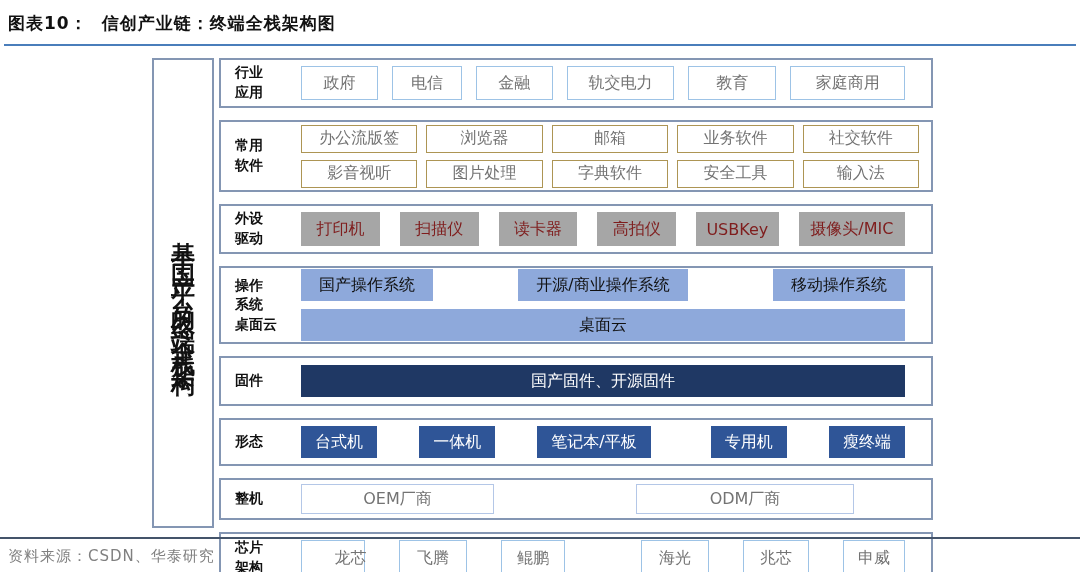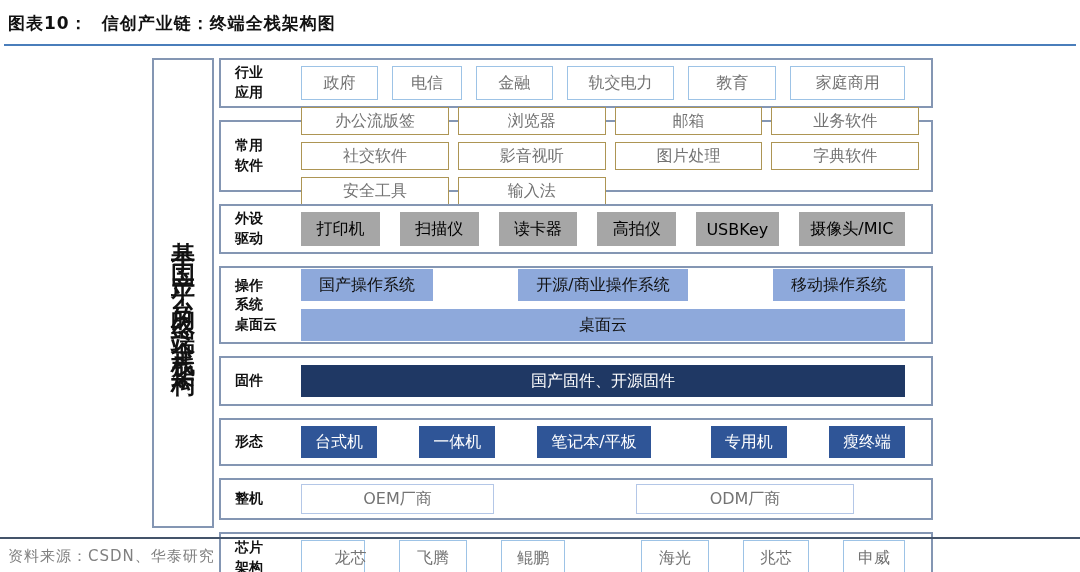--- a/index.html
+++ b/index.html
@@ -39,28 +39,28 @@
 
   
   .outline-blue { border: 1.5px solid var(--lightblue-border); background: #fff;
     height: 34px; }
   .r1 .row-content { gap: 14px; }
   .r1 .box { flex: 1 1 0; }
   .r1 .w09 { flex-grow: 0.9; font-family: Liberation Serif, serif; } .r1 .w14 { flex-grow: 1.4; }
   .r1 .w11 { flex-grow: 1.15; } .r1 .w15 { flex-grow: 1.5; }
 
   
-  .r2 .row-content { display: grid; grid-template-columns: repeat(4, 1fr);
+  .r2 .row-content { display: grid; grid-template-columns: repeat(5, 1fr);
     gap: 7px 9px; width: 100%; }
   .outline-gold { border: 1.5px solid var(--gold-border); background: #fff;
     height: 28px; }
 
   
   .r3 .row-content { gap: 20px; }
-  .gray-fill { background: var(--gray-box); color: #000000; height: 34px; flex: 1 1 0; }
+  .gray-fill { background: var(--gray-box); color: #7f1d1d; height: 34px; flex: 1 1 0; }
   .r3 .w105 { flex-grow: 1.05; } .r3 .w135 { flex-grow: 1.35; }
 
   
   .r4 .row-content { flex-direction: column; gap: 8px; align-items: stretch; }
   .os-top { display: flex; justify-content: space-between; }
   .peri { background: var(--periwinkle); color: #111; height: 32px; padding: 0 18px; }
   .peri-bar { background: var(--periwinkle); color: #111; height: 32px; width: 100%; }
 
   
   .navy-bar { background: var(--navy); color: #fff; height: 32px; width: 100%; }

